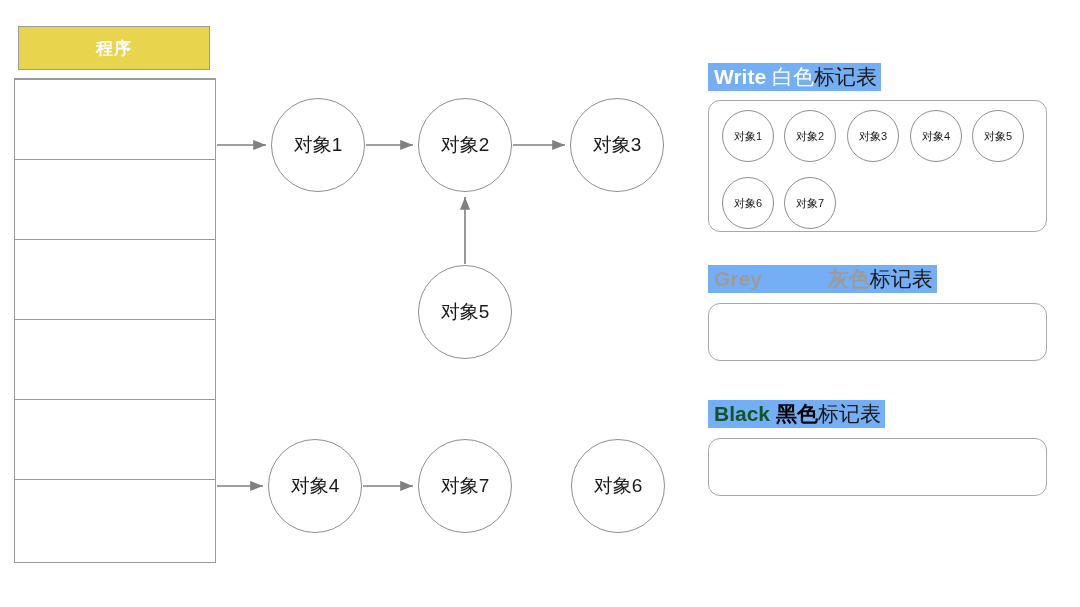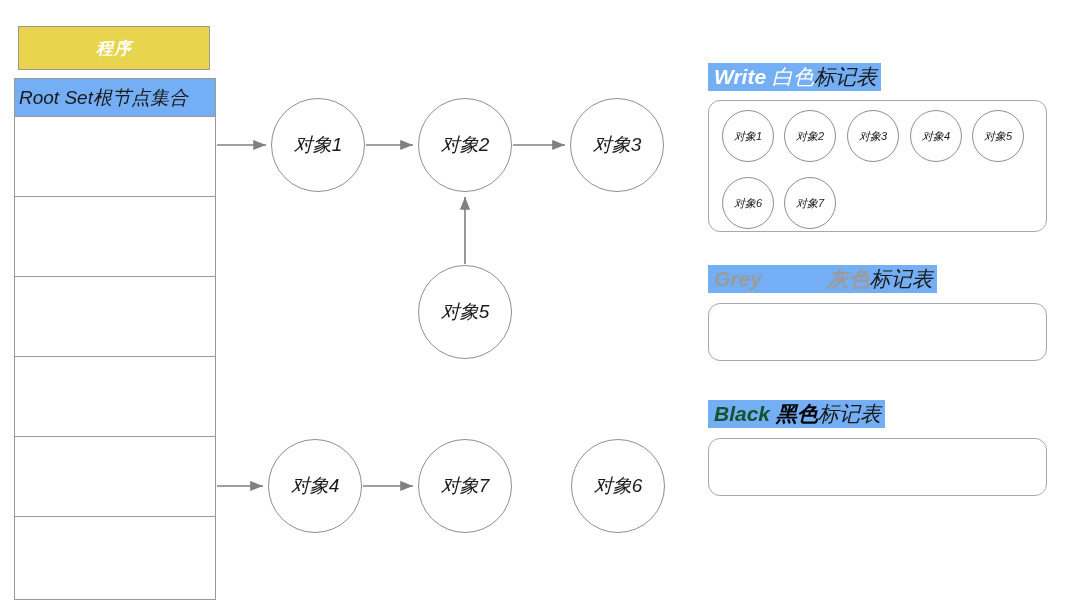--- a/index.html
+++ b/index.html
@@ -13,21 +13,20 @@
     position: relative;
     overflow: hidden;
     font-family: "Liberation Sans", "DejaVu Sans", sans-serif;
     color: #1a1a1a;
   }
   #canvas {
     position: absolute;
     left: 0; top: 0;
     width: 1080px;
     height: 607px;
-    font-style: italic;
   }
 
   
   .program-header {
     position: absolute;
     left: 18px; top: 26px;
     width: 192px; height: 44px;
     background: #E8D44D;
     border: 1px solid #9a9a9a;
     box-sizing: border-box;
@@ -132,21 +131,20 @@
   }
 </style>
 </head>
 <body>
 
 <div id="canvas">
 
   <div class="program-header">程序</div>
 
   <div class="rootset-table">
-    <div class="rootset-label">Root Set根节点集合</div>
     <div class="rootset-row"></div>
     <div class="rootset-row"></div>
     <div class="rootset-row"></div>
     <div class="rootset-row"></div>
     <div class="rootset-row"></div>
     <div class="rootset-row last"></div>
   </div>
 
   <svg class="edges" viewBox="0 0 1080 607" xmlns="http://www.w3.org/2000/svg">
     <defs>

